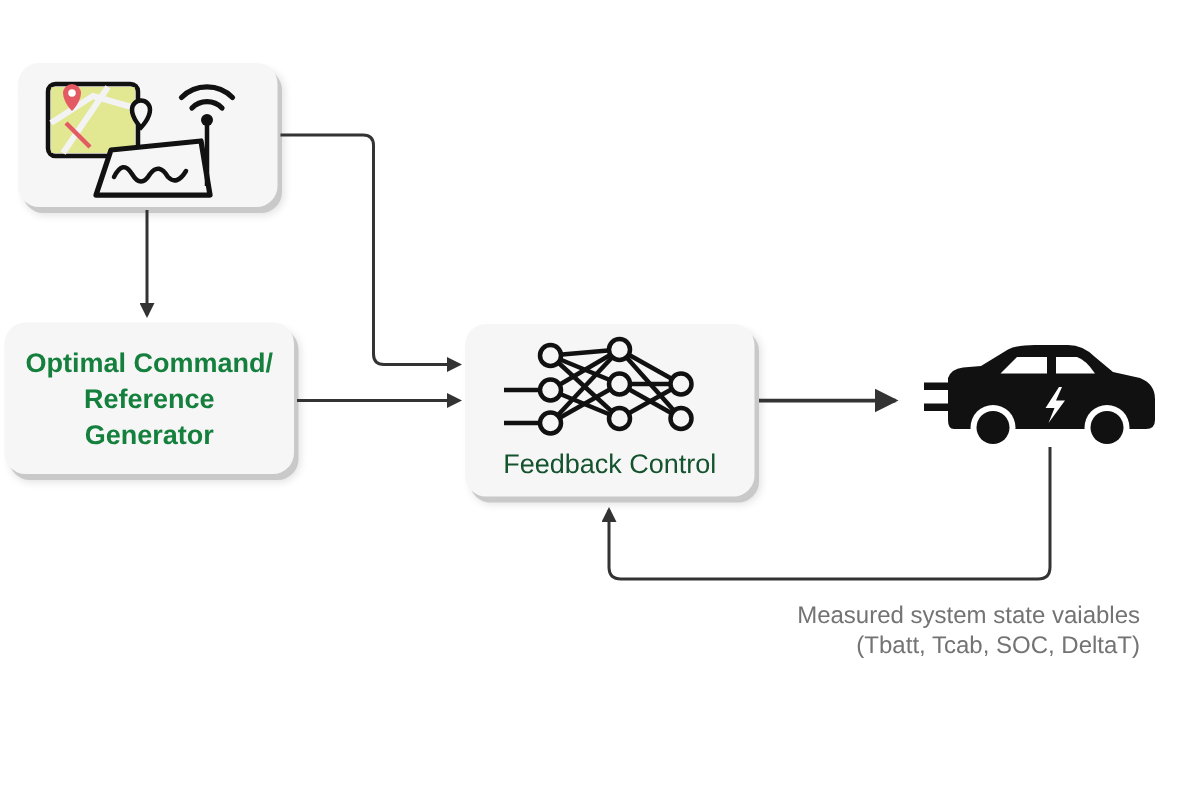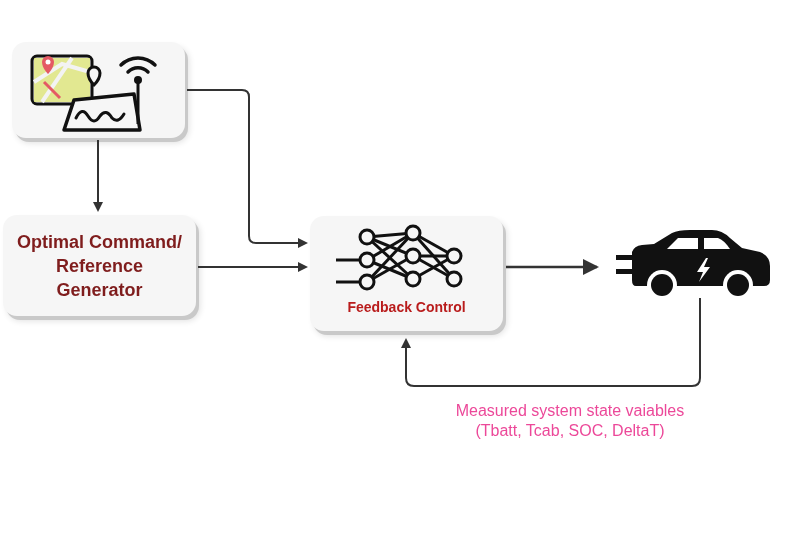--- a/index.html
+++ b/index.html
@@ -26,43 +26,43 @@
     }
     #box-ref {
       left: 3px; top: 215px; width: 193px; height: 101px;
       display: flex; align-items: center; justify-content: center;
       text-align: center;
     }
     #box-ref .label {
       font-weight: bold;
       font-size: 18px;
       line-height: 24px;
-      color: #7f1d1d;
+      color: #15803d;
       white-space: pre-line;
     }
     #box-fb {
       left: 310px; top: 216px; width: 193px; height: 115px;
     }
     #box-fb .label {
       position: absolute;
       left: 0; right: 0; top: 83px;
       text-align: center;
-      font-weight: bold;
-      font-size: 14px;
-      color: #b91c1c;
+      font-weight: normal;
+      font-size: 18px;
+      color: #14532d;
     }
     svg.layer {
       position: absolute; left: 0; top: 0;
     }
     .caption {
       position: absolute;
       left: 380px; width: 380px;
-      text-align: center;
+      text-align: right;
       font-size: 16px;
-      color: #ec4899;
+      color: #737373;
       line-height: 24px;
     }
   </style>
 </head>
 <body>
 
 <div class="box" id="box-nav">
   <svg width="173" height="96" viewBox="0 0 173 96">
 
     <rect x="20" y="14" width="60" height="48" rx="5" fill="#e8e8e8" stroke="#111" stroke-width="3"></rect>

